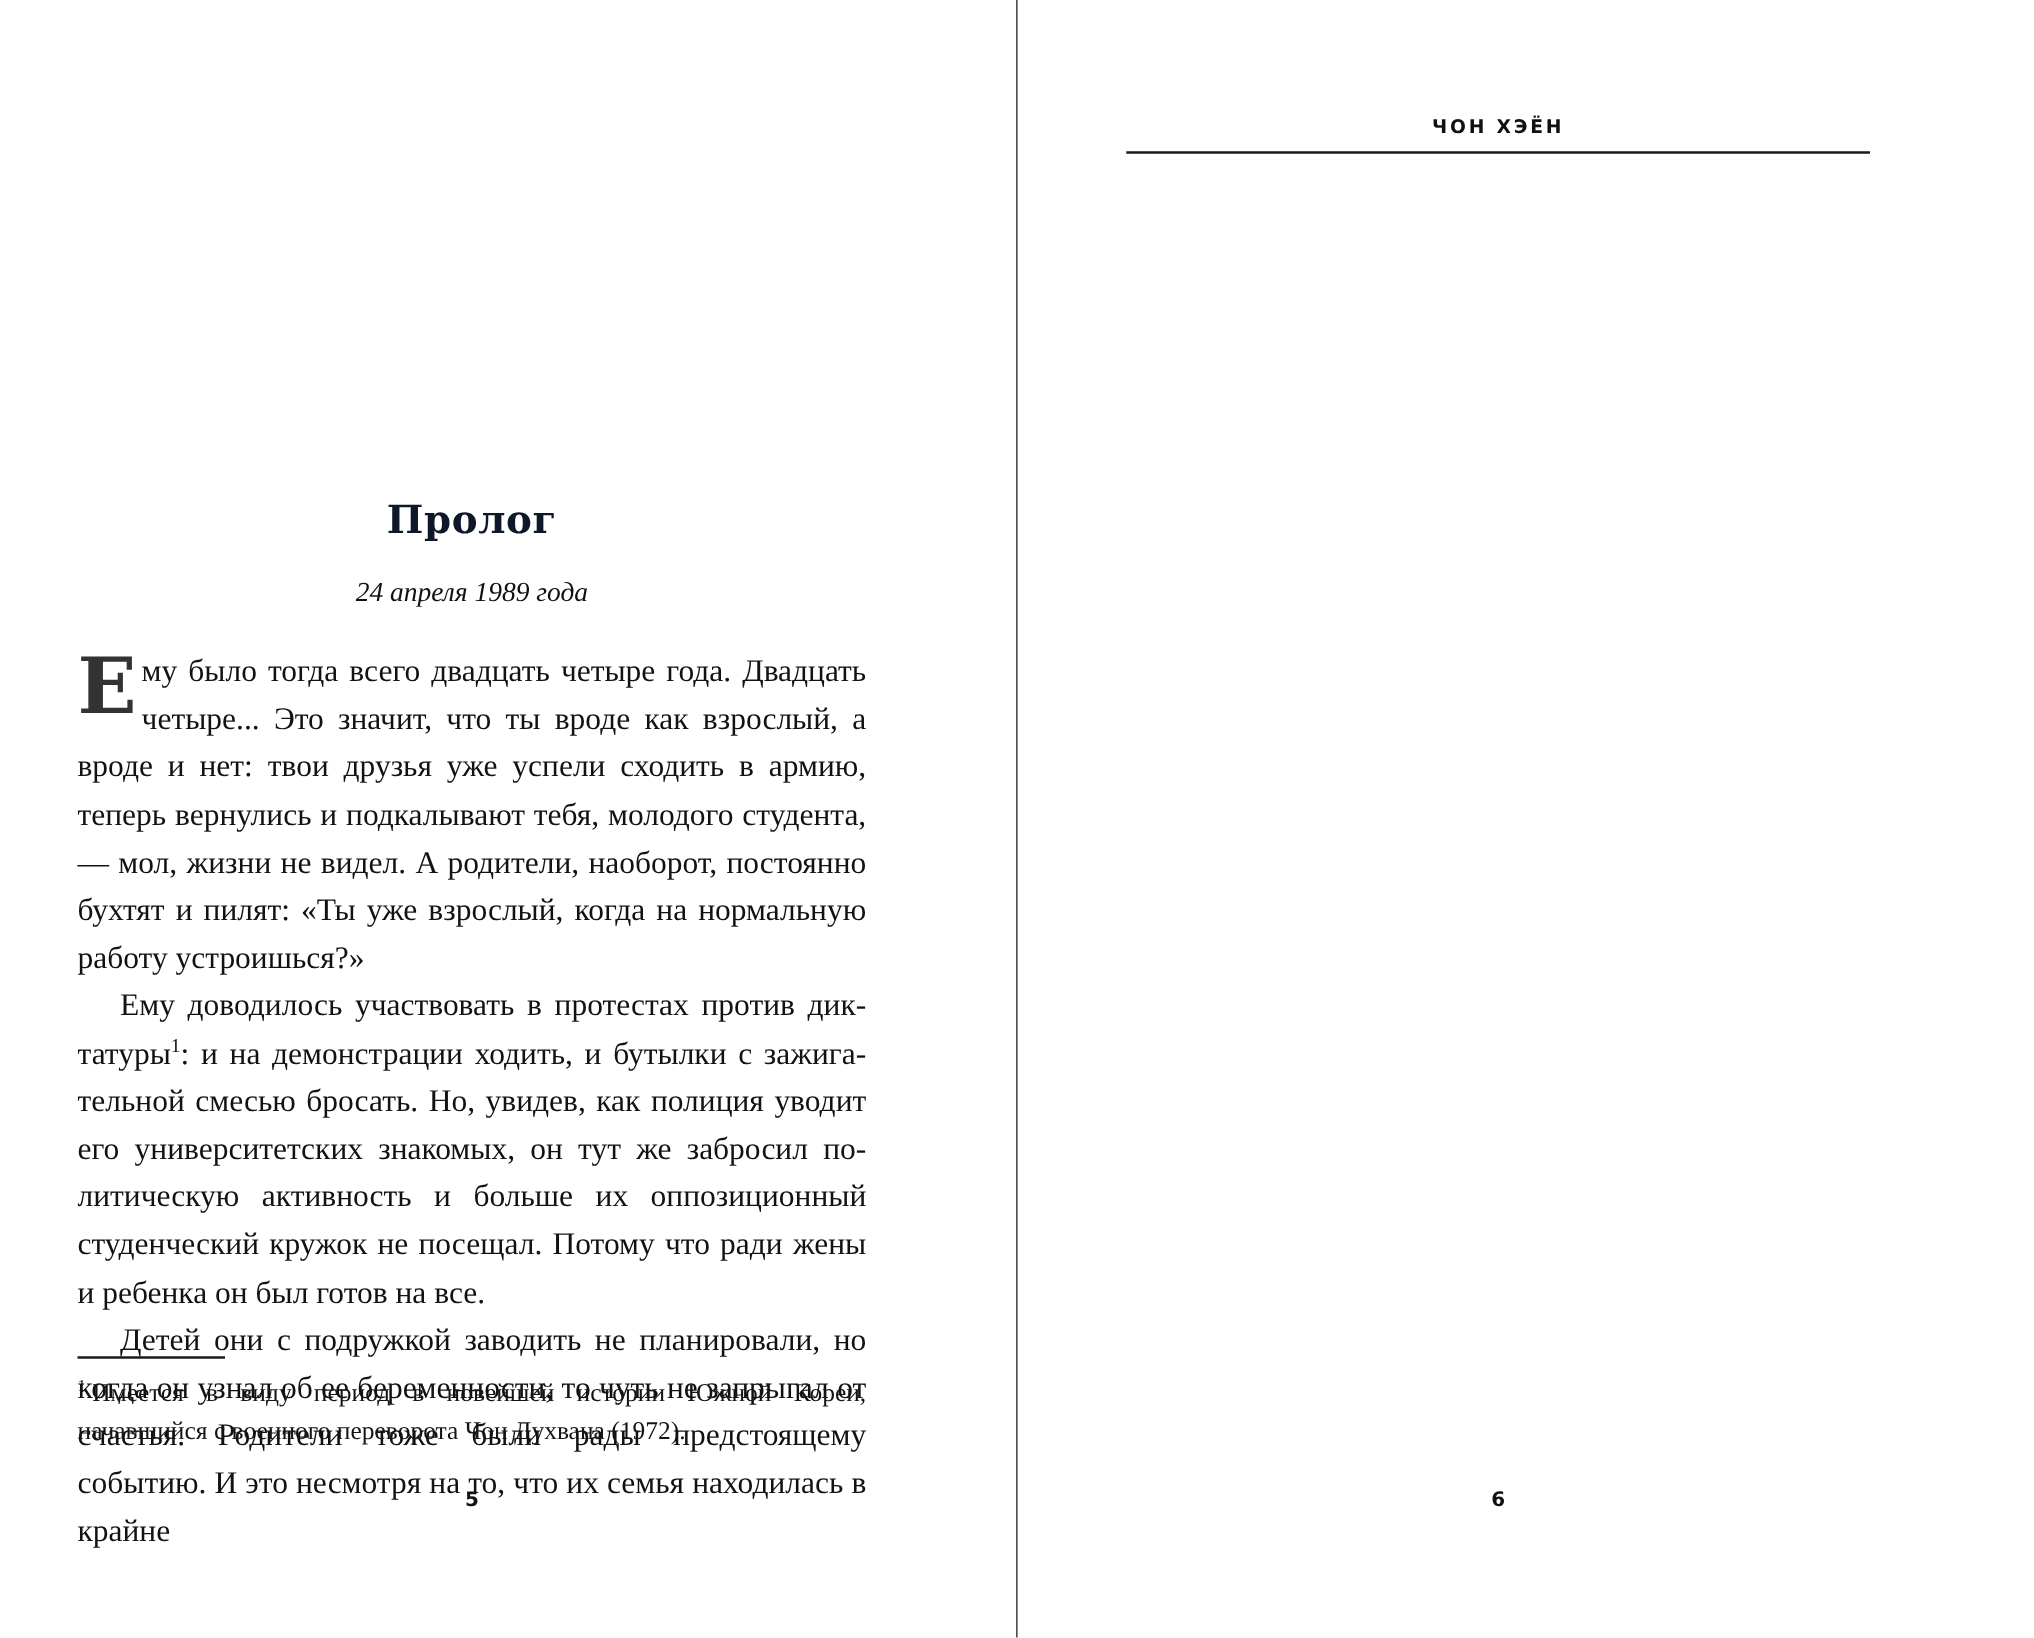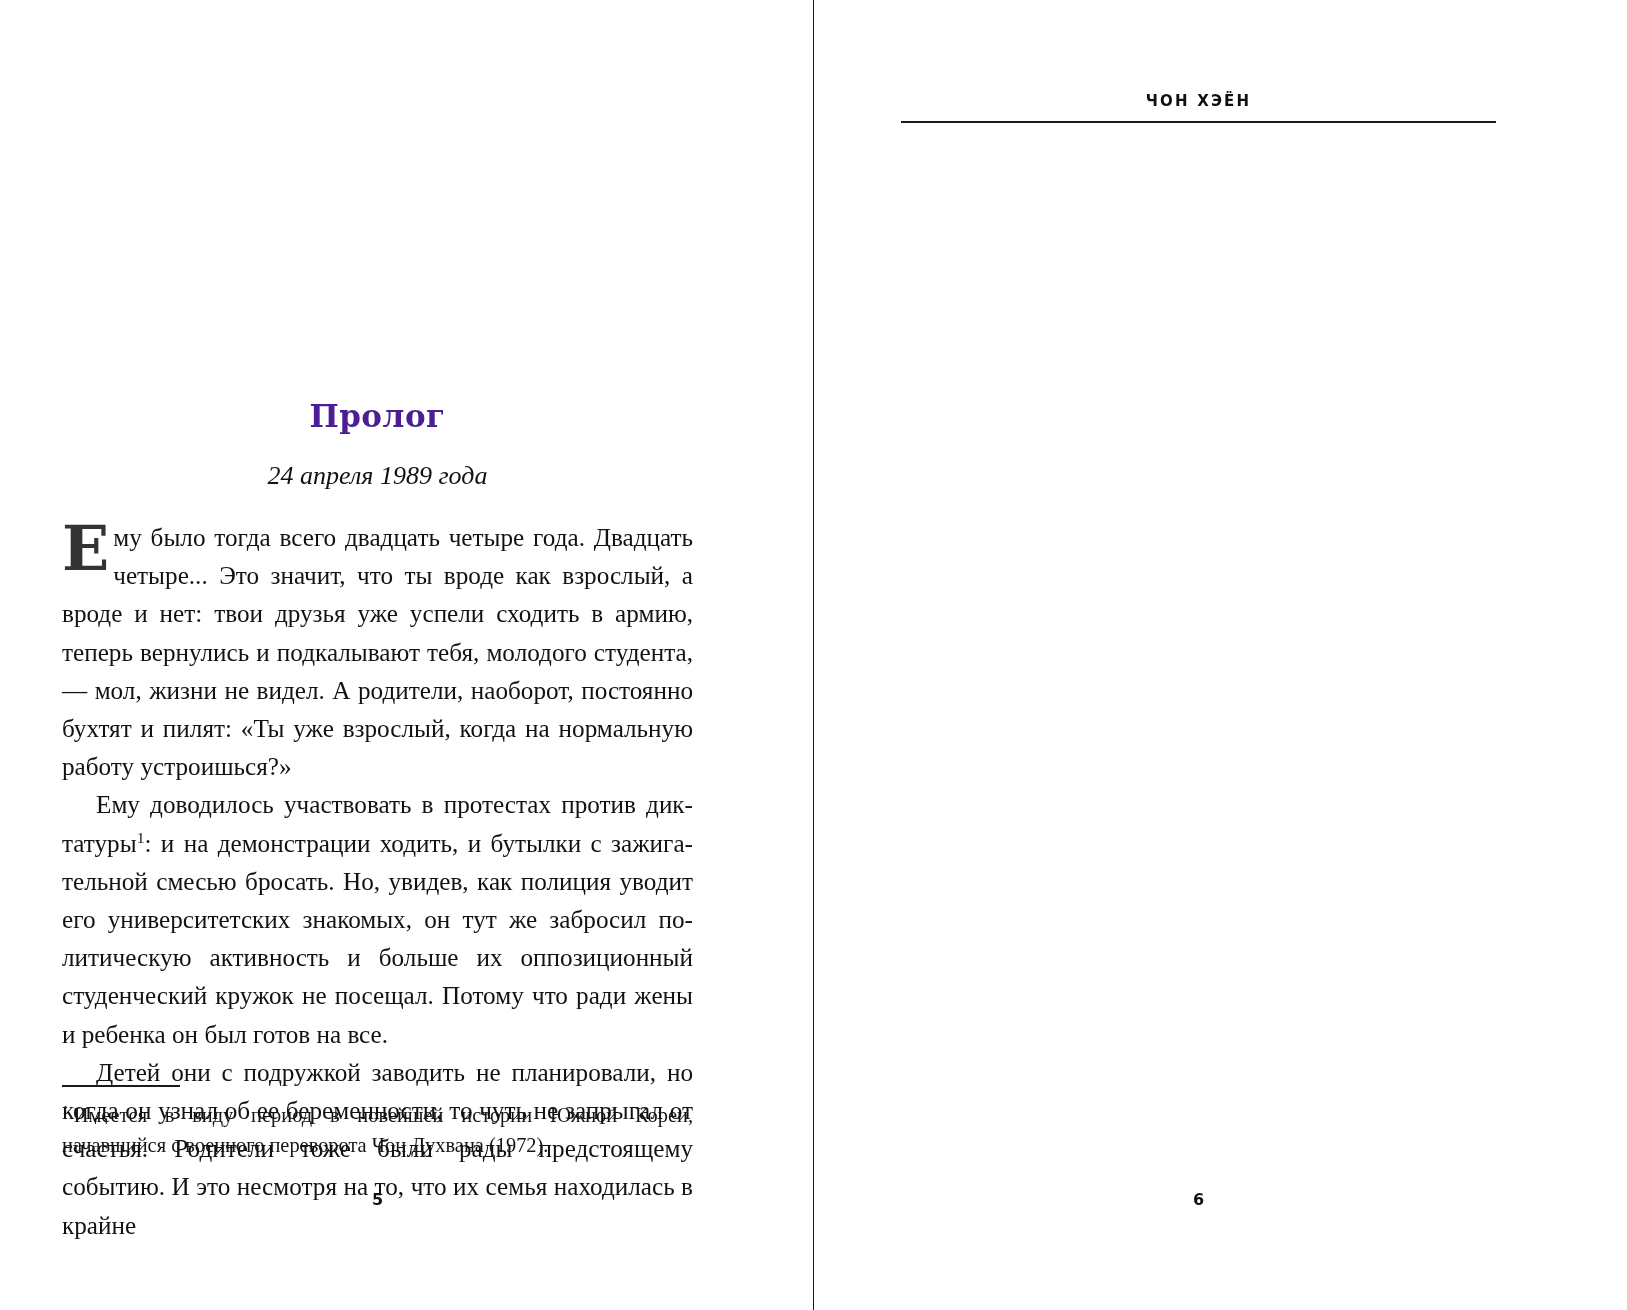--- a/index.html
+++ b/index.html
@@ -70,29 +70,29 @@
     left: 62px;
     right: 120px;
     top: 398px;
     text-align: center;
   }
   .prologue-title {
     font-family: "DejaVu Serif", serif;
     font-size: 31px;
     font-weight: 700;
     letter-spacing: 0.5px;
-    color: #4c1d95;
+    color: #0f172a;
     display: block;
   }
   .prologue-date {
     display: block;
     margin-top: 27px;
     font-family: "Liberation Serif", serif;
     font-style: italic;
-    font-size: 26px;
+    font-size: 22px;
     color: #111;
   }
 
   
   .body-text {
     position: absolute;
     font-size: 25.2px;
     line-height: 38.2px;
     text-align: justify;
     text-justify: inter-word;

